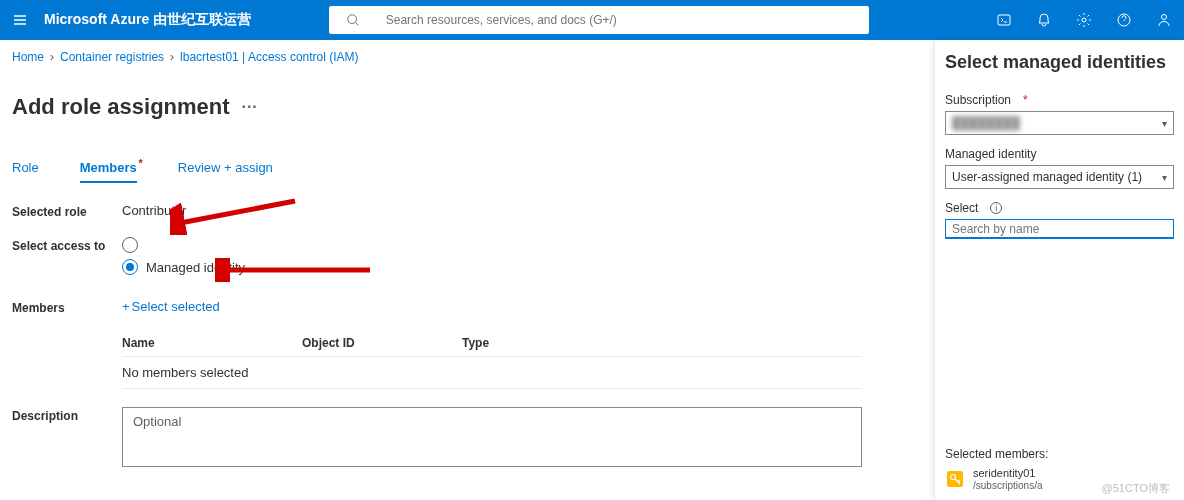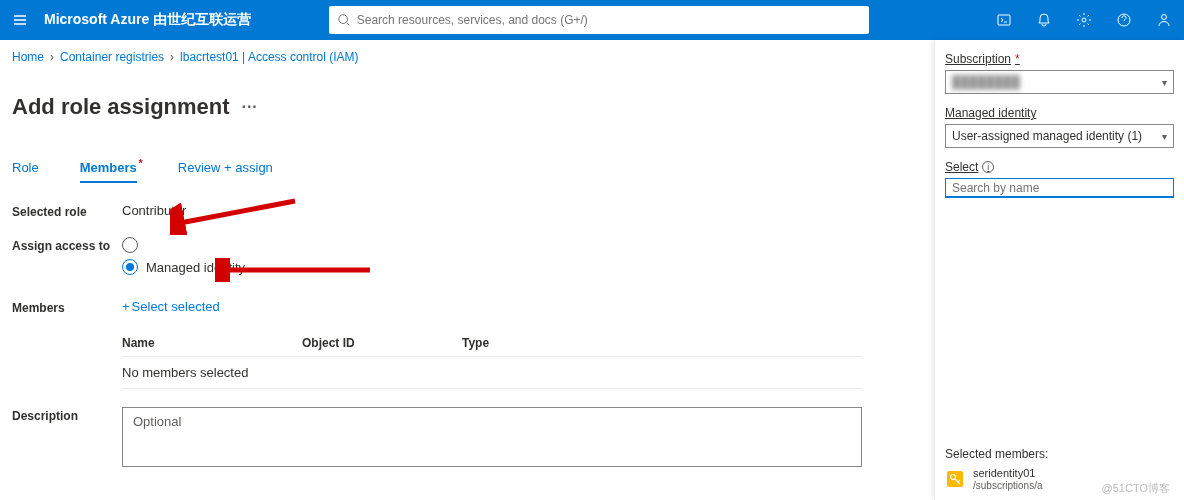--- a/index.html
+++ b/index.html
@@ -1,20 +1,20 @@
 <!DOCTYPE html>
 <html><head>
 <meta charset="utf-8">
 <style>
 * { box-sizing: border-box; margin: 0; padding: 0; font-family: "Segoe UI", sans-serif; }
 body { width: 1184px; height: 500px; overflow: hidden; background: #fff; font-size: 13px; color: #323130; }
 .topbar { height: 40px; background: #0078d4; display: flex; align-items: center; color: #fff; }
 .hamburger { width: 40px; height: 40px; display: flex; align-items: center; justify-content: center; cursor: pointer; }
 .brand { font-weight: 600; font-size: 14px; margin-left: 4px; margin-right: 20px; }
-.search-wrap { flex: 0 0 540px; height: 28px; background: #fff; border-radius: 2px; display: flex; align-items: center; padding: 0 8px; margin-left: auto; margin-right: auto; }
+.search-wrap { flex: 0 0 540px; height: 28px; background: #fff; border-radius: 2px; display: flex; align-items: center; padding: 0 17px; margin-left: auto; margin-right: auto; gap: 20px; }
 .search-wrap svg { flex-shrink: 0; }
 .search-input { border: none; outline: none; flex: 1; font-size: 12px; color: #605e5c; margin-left: 6px; background: transparent; }
 .top-icons { margin-left: auto; display: flex; }
 .top-icon { width: 40px; height: 40px; display: flex; align-items: center; justify-content: center; cursor: pointer; }
 .top-icon svg { stroke: #fff; fill: none; }
 
 .main-area { display: flex; height: 460px; }
 .left { flex: 1; padding: 0 12px; position: relative; }
 .breadcrumb { font-size: 12px; color: #0078d4; padding: 10px 0; display: flex; align-items: center; gap: 6px; }
 .breadcrumb .sep { color: #605e5c; }
@@ -42,21 +42,21 @@
 .th-obj { width: 160px; }
 .th-type { width: 120px; }
 .empty-row { padding: 8px 0; font-size: 13px; color: #323130; border-bottom: 1px solid #edebe9; }
 
 .desc-box { border: 1px solid #8a8886; height: 60px; width: 740px; padding: 6px 10px; color: #605e5c; font-size: 13px; }
 
 .arrow { position: absolute; pointer-events: none; }
 
 .panel { width: 250px; border-left: 1px solid #edebe9; padding: 12px 10px 8px 10px; display: flex; flex-direction: column; box-shadow: -2px 0 6px rgba(0,0,0,0.08); }
 .panel-title { font-size: 18px; font-weight: 600; margin-bottom: 20px; }
-.field-label { font-size: 12px; margin-bottom: 4px; display: flex; align-items: center; gap: 4px; text-decoration: underline; }
+.field-label { font-size: 12px; margin-bottom: 4px; display: flex; align-items: center; gap: 12px; }
 .req-star { color: #a4262c; }
 .info-icon { width: 12px; height: 12px; border: 1px solid #605e5c; border-radius: 50%; display: inline-flex; align-items: center; justify-content: center; font-size: 9px; color: #605e5c; }
 .dropdown { border: 1px solid #8a8886; height: 24px; display: flex; align-items: center; justify-content: space-between; padding: 0 6px; font-size: 12px; cursor: pointer; margin-bottom: 12px; }
 .dropdown .chev { font-size: 10px; color: #605e5c; }
 .searchbox { border: 1px solid #0078d4; border-bottom: 2px solid #0078d4; height: 20px; padding: 2px 6px; font-size: 12px; outline: none; margin-bottom: 0; width: 100%; }
 .blur { color: transparent; text-shadow: 0 0 5px rgba(0,0,0,0.4); user-select: none; }
 .panel-spacer { flex: 1; }
 .selected-members { font-size: 12px; }
 .member-item { display: flex; align-items: center; gap: 8px; margin-top: 6px; }
 .key-icon { width: 20px; height: 20px; }
@@ -133,21 +133,21 @@
       <div class="tab active"><span>Members</span><span class="req">*</span></div>
       <div class="tab">Review + assign</div>
     </div>
 
     <div class="form">
       <div class="row">
         <div class="row-label">Selected role</div>
         <div class="row-value">Contributor</div>
       </div>
       <div class="row">
-        <div class="row-label">Assign access to</div>
+        <div class="row-label">Select access to</div>
         <div>
           <div class="radio-opt">
             <span class="radio"></span>
           </div>
           <div class="radio-opt">
             <span class="radio checked"></span>
             <span>Managed identity</span>
           </div>
         </div>
       </div>
@@ -183,20 +183,21 @@
       <defs>
           <marker id="ah2" markerWidth="10" markerHeight="8" refX="1" refY="4" orient="auto">
             <polygon points="0 0, 10 4, 0 8" fill="#d40000"></polygon>
           </marker>
         </defs>
       <line x1="155" y1="12" x2="10" y2="12" stroke="#d40000" stroke-width="5" marker-end="url(#ah2)"></line>
     </svg>
   </div>
 
   <div class="panel">
+    <div class="panel-title">Select managed identities</div>
 
     <div class="field-label">
         <span>Subscription</span> 
         <span class="req-star">*</span>
       </div>
     <div class="dropdown">
       <span class="blur">████████</span>
       <span class="chev">▾</span>
     </div>
 

